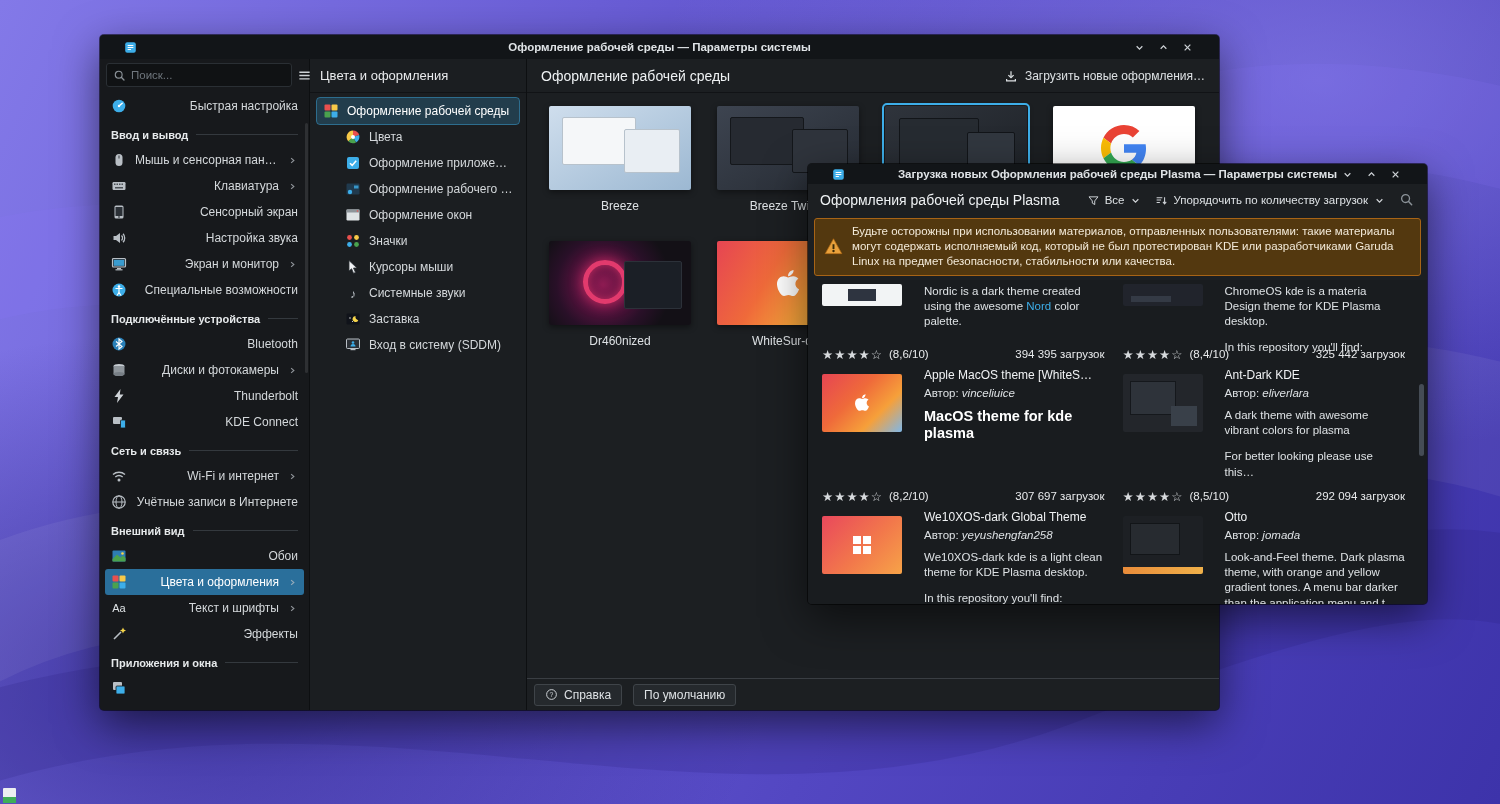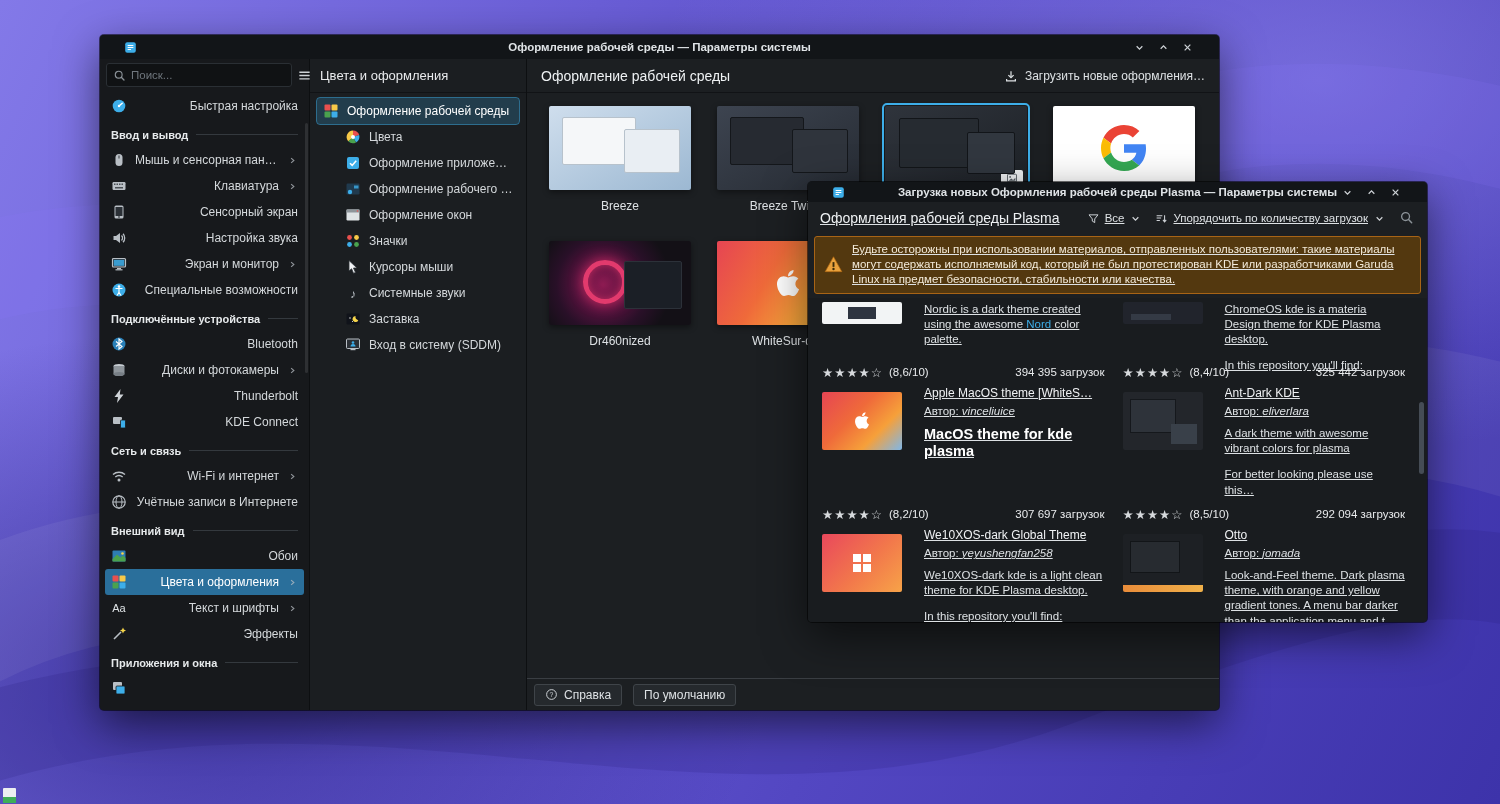--- a/index.html
+++ b/index.html
@@ -13,21 +13,21 @@
       radial-gradient(900px 540px at 12% 85%, rgba(46,38,140,.7) 0%, rgba(46,38,140,0) 65%),
       linear-gradient(115deg,#8379e8 0%,#6a5ed6 32%,#5347c2 62%,#3d33aa 100%);}
   .wallpaper-waves{position:absolute;inset:0;}
   .desktop-file-icon{position:absolute;left:3px;top:788px;width:13px;height:15px;background:#eceff1;border-radius:1px;}
   .desktop-file-icon::after{content:"";position:absolute;left:0;bottom:0;width:13px;height:6px;background:#3fae58;}
 
   
   .window{position:absolute;background:#1c1f22;border-radius:4px;overflow:hidden;
     box-shadow:0 14px 44px rgba(0,0,0,.55),0 0 0 1px rgba(0,0,0,.55);}
   .main-window{left:100px;top:35px;width:1119px;height:675px;z-index:1;}
-  .dialog-window{left:808px;top:182px;width:619px;height:440px;z-index:5;text-decoration:underline;}
+  .dialog-window{left:808px;top:164px;width:619px;height:440px;z-index:5;}
 
   .titlebar{height:24px;background:#121518;display:flex;align-items:center;padding:0 24px;position:relative;flex:none;}
   .dialog-window .titlebar{height:20px;}
   .titlebar .app-icon{width:13px;height:13px;display:flex;flex:none;}
   .titlebar .title{position:absolute;left:50%;transform:translateX(-50%);font-size:11.5px;font-weight:700;color:#dfe3e6;white-space:nowrap;}
   .win-controls{margin-left:auto;display:flex;gap:9px;align-items:center;}
   .win-btn{width:15px;height:15px;display:flex;align-items:center;justify-content:center;cursor:pointer;}
   .win-btn svg{width:13px;height:13px;}
 
   .window-body{display:flex;height:calc(100% - 24px);}

